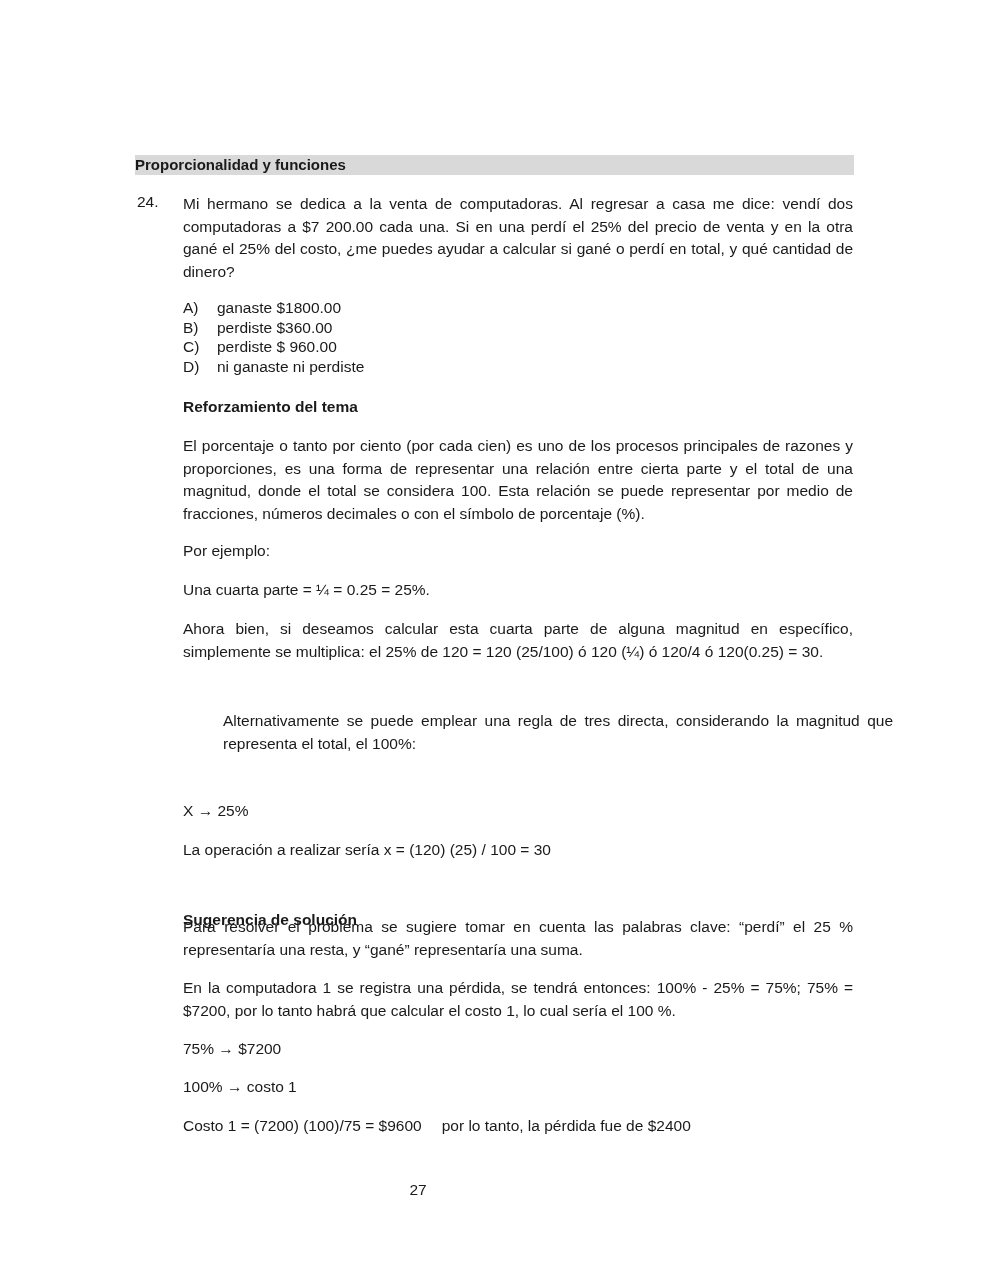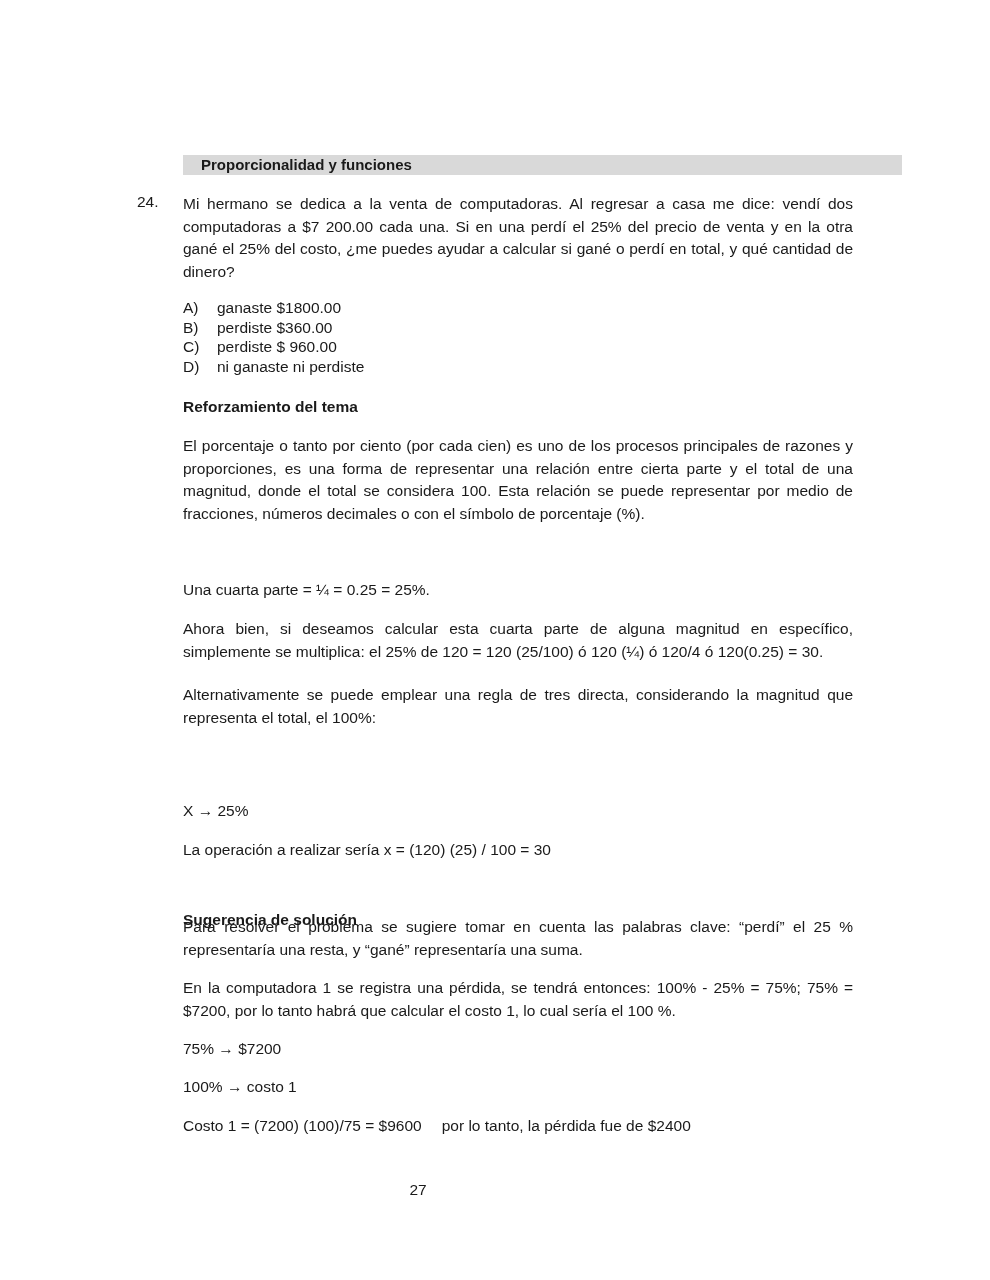--- a/index.html
+++ b/index.html
@@ -24,23 +24,22 @@
     .section-bar {
       position: absolute;
       left: 135px;
       top: 155px;
       width: 719px;
       height: 20px;
       background: #d9d9d9;
       font-weight: bold;
       font-size: 15px;
       line-height: 20px;
-      padding-left: 18px;
+      padding-left: 0;
       box-sizing: border-box;
-      margin-left: 48px;
     }
     .question {
       position: absolute;
       left: 137px;
       top: 193px;
       width: 716px;
     }
     .q-number {
       position: absolute;
       left: 0;
@@ -105,23 +104,24 @@
       <span>perdiste $ 960.00</span>
     </div>
     <div class="option">
       <span class="letter">D)</span>
       <span>ni ganaste ni perdiste</span>
     </div>
   </div>
 
   <div class="p heading" style="top:396px;">Reforzamiento del tema</div>
   <div class="p" style="top:435px;">El porcentaje o tanto por ciento (por cada cien) es uno de los procesos principales de razones y proporciones, es una forma de representar una relación entre cierta parte y el total de una magnitud, donde el total se considera 100. Esta relación se puede representar por medio de fracciones, números decimales o con el símbolo de porcentaje (%).</div>
+  <div class="p" style="top:540px;">Por ejemplo:</div>
   <div class="p" style="top:579px;">Una cuarta parte = ¼ = 0.25 = 25%.</div>
   <div class="p" style="top:618px;">Ahora bien, si deseamos calcular esta cuarta parte de alguna magnitud en específico, simplemente se multiplica: el 25% de 120 = 120 (25/100) ó 120 (¼) ó 120/4 ó 120(0.25) = 30.</div>
-  <div class="p" style="top:684px;">Alternativamente se puede emplear una regla de tres directa, considerando la magnitud que representa el total, el 100%:</div>
+  <div class="p" style="top:710px;margin-left:40px;">Alternativamente se puede emplear una regla de tres directa, considerando la magnitud que representa el total, el 100%:</div>
   <div class="p" style="top:800px;">X → 25%</div>
   <div class="p" style="top:839px;">La operación a realizar sería x = (120) (25) / 100 = 30</div>
 
   <div class="p heading" style="top:877px;margin-top:32px;">Sugerencia de solución</div>
   <div class="p" style="top:916px;">Para resolver el problema se sugiere tomar en cuenta las palabras clave: “perdí” el 25 % representaría una resta, y “gané” representaría una suma.</div>
   <div class="p" style="top:977px;">En la computadora 1 se registra una pérdida, se tendrá entonces: 100% - 25% = 75%; 75% = $7200, por lo tanto habrá que calcular el costo 1, lo cual sería el 100 %.</div>
   <div class="p" style="top:1038px;">75% → $7200</div>
   <div class="p" style="top:1076px;">100% → costo 1</div>
   <div class="p" style="top:1115px; text-align:left;">
     <span>Costo 1 = (7200) (100)/75 = $9600</span><span class="gap"></span><span>por lo tanto, la pérdida fue de $2400</span>

